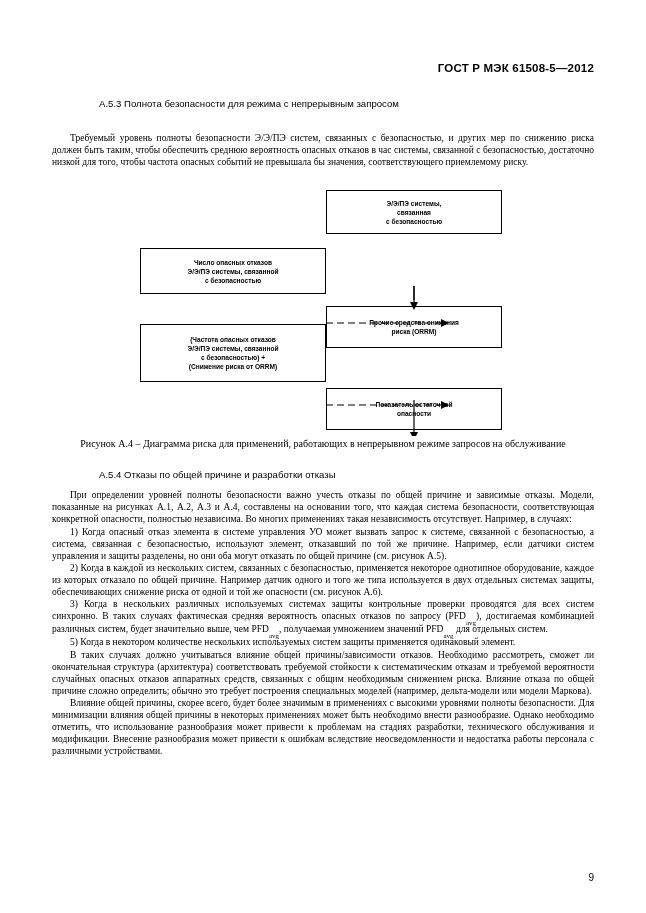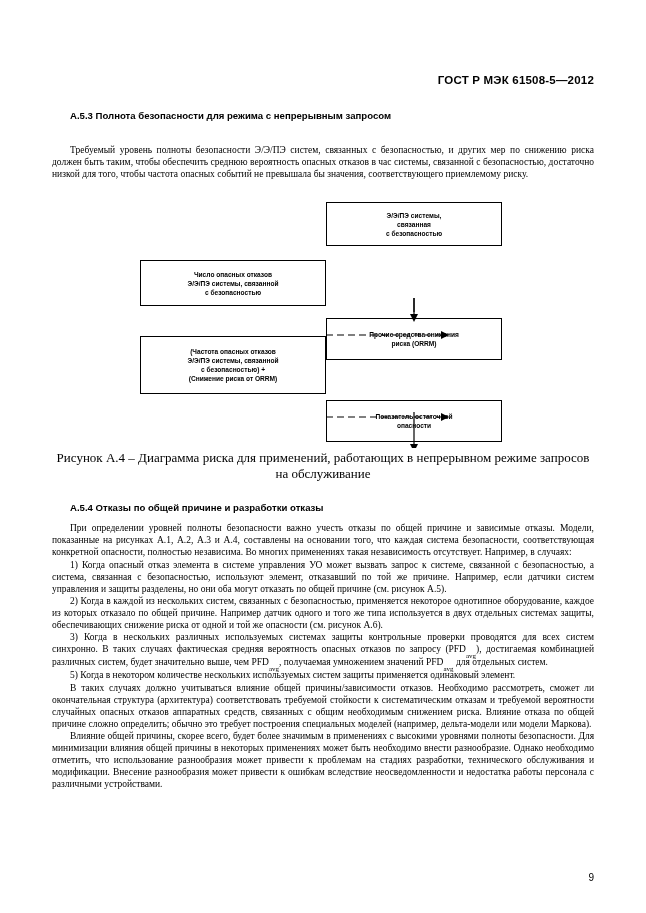--- a/index.html
+++ b/index.html
@@ -13,36 +13,36 @@
     font-family: "Liberation Serif", serif;
     color: #000000;
     position: relative;
     overflow: hidden;
   }
   .page {
     position: relative;
     width: 646px;
     height: 913px;
     box-sizing: border-box;
-    padding: 16px 52px;
+    padding: 4px 52px;
   }
   .header {
     text-align: right;
     font-family: "Liberation Sans", sans-serif;
     font-weight: bold;
     font-size: 11.5px;
     letter-spacing: 0.2px;
     padding-top: 58px;
   }
   .section-title {
     font-family: "Liberation Sans", sans-serif;
-    font-weight: bold;
+    font-weight: normal;
     font-size: 9.6px;
     margin-top: 24px;
-    margin-left: 18px;
+    margin-left: 47px;
   }
   p.body {
     font-size: 9.5px;
     line-height: 12.1px;
     text-align: justify;
     margin: 0;
     text-indent: 18px;
   }
   .figure-wrap {
     position: relative;
@@ -59,21 +59,21 @@
     text-align: center;
     display: flex;
     align-items: center;
     justify-content: center;
     background: #fff;
     font-weight: bold;
     padding: 2px 4px;
   }
   .box span { display: block; }
   .fig-caption {
-    font-size: 13px;
+    font-size: 10px;
     text-align: center;
     margin-top: 14px;
   }
   .page-number {
     position: absolute;
     right: 52px;
     bottom: 30px;
     font-family: "Liberation Sans", sans-serif;
     font-size: 10px;
   }

